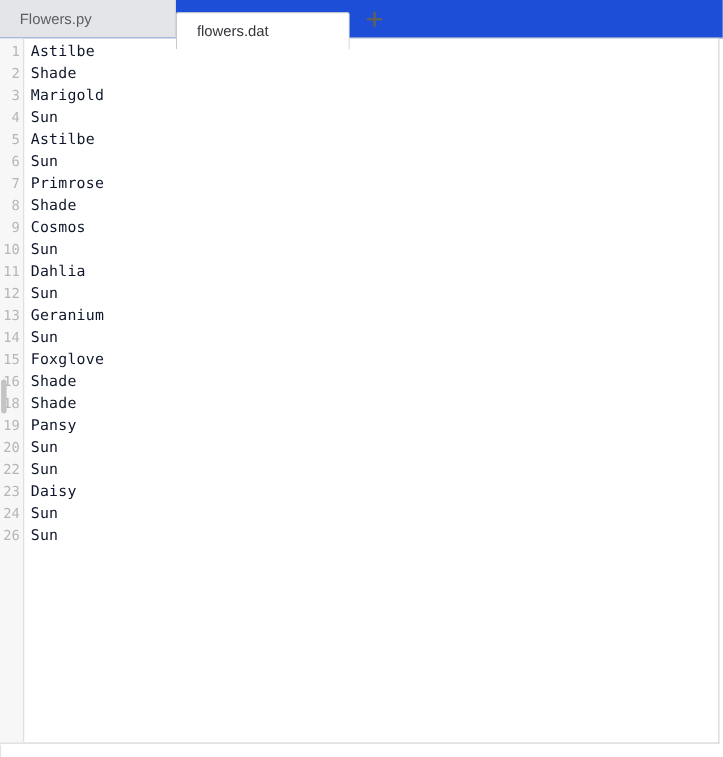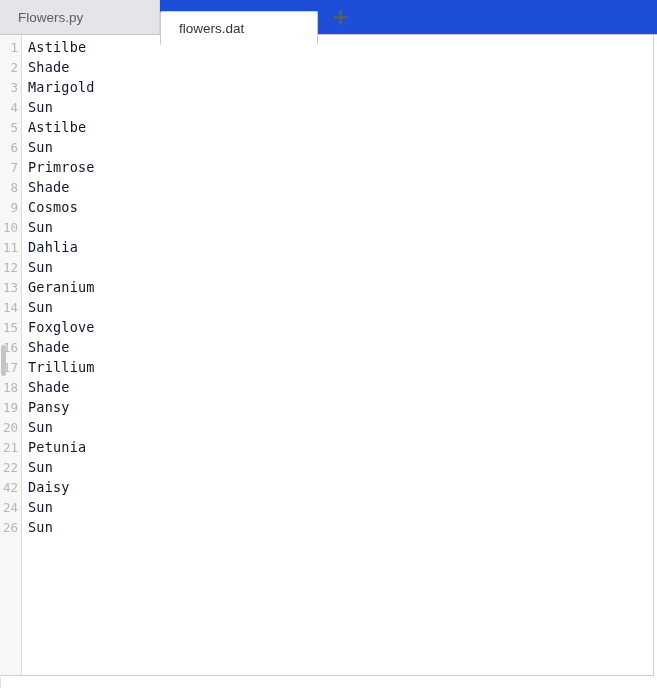--- a/index.html
+++ b/index.html
@@ -253,45 +253,37 @@
         </div>
         <div class="line">
           <span class="lineno">15</span>
           <span class="linetext">Foxglove</span>
         </div>
         <div class="line">
           <span class="lineno">16</span>
           <span class="linetext">Shade</span>
         </div>
         <div class="line">
-          <span class="lineno">17</span>
-          <span class="linetext">Trillium</span>
-        </div>
-        <div class="line">
           <span class="lineno">18</span>
           <span class="linetext">Shade</span>
         </div>
         <div class="line">
           <span class="lineno">19</span>
           <span class="linetext">Pansy</span>
         </div>
         <div class="line">
           <span class="lineno">20</span>
           <span class="linetext">Sun</span>
         </div>
         <div class="line">
-          <span class="lineno">21</span>
-          <span class="linetext">Petunia</span>
-        </div>
-        <div class="line">
           <span class="lineno">22</span>
           <span class="linetext">Sun</span>
         </div>
         <div class="line">
-          <span class="lineno">42</span>
+          <span class="lineno">23</span>
           <span class="linetext">Daisy</span>
         </div>
         <div class="line">
           <span class="lineno">24</span>
           <span class="linetext">Sun</span>
         </div>
         <div class="line">
           <span class="lineno">26</span>
           <span class="linetext">Sun</span>
         </div>

